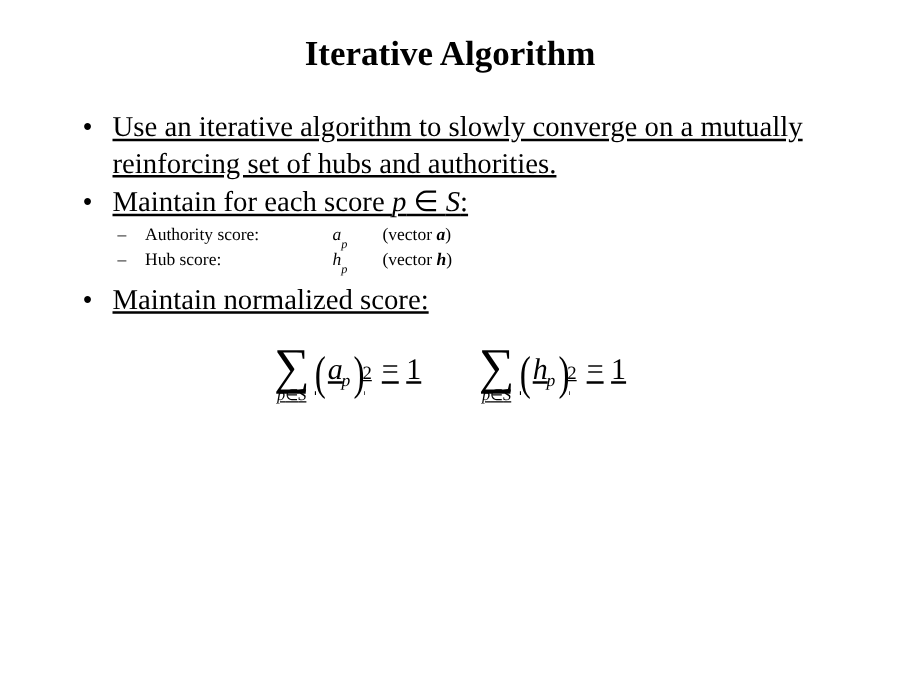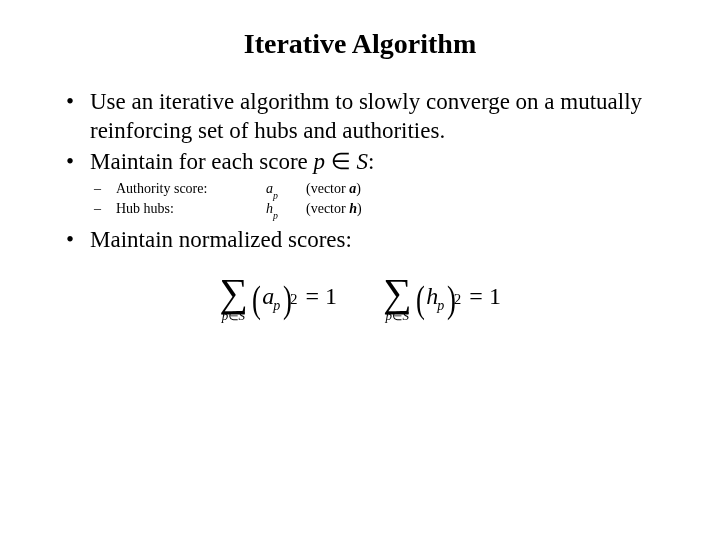--- a/index.html
+++ b/index.html
@@ -20,20 +20,21 @@
   }
   .title {
     text-align: center;
     font-size: 28px;
     padding-top: 28px;
     margin: 0;
   }
   .content {
     padding: 28px 60px 0 60px;
     font-size: 23px;
+    text-decoration: underline;
   }
   ul.outer {
     list-style: none;
     margin: 0;
     padding: 0;
   }
   ul.outer > li {
     position: relative;
     padding-left: 30px;
     margin-bottom: 2px;
@@ -111,27 +112,27 @@
     <ul class="outer">
       <li><span>Use an iterative algorithm to slowly converge on a mutually reinforcing set of hubs and authorities.</span></li>
 
       <li>
         <span>Maintain for each score </span><span class="it">p</span><span class="element-sym"> ∈ </span><span class="it">S</span><span>:</span>
         <ul class="inner">
           <li>
             <span class="inner-lbl">Authority score:</span><span class="inner-sym"><span class="it">a</span><span class="sub">p</span></span><span class="inner-vec"><span>(vector </span><span class="bi">a</span><span>)</span></span>
           </li>
           <li>
-            <span class="inner-lbl">Hub hubs:</span><span class="inner-sym"><span class="it">h</span><span class="sub">p</span></span><span class="inner-vec"><span>(vector </span><span class="bi">h</span><span>)</span></span>
+            <span class="inner-lbl">Hub score:</span><span class="inner-sym"><span class="it">h</span><span class="sub">p</span></span><span class="inner-vec"><span>(vector </span><span class="bi">h</span><span>)</span></span>
           </li>
         </ul>
       </li>
 
 
-      <li><span>Maintain normalized scores:</span></li>
+      <li><span>Maintain normalized score:</span></li>
     </ul>
 
     <div class="eqwrap">
       <div class="eq">
         <div class="sum">
           <span class="sigma">∑</span>
           <span class="lim"><span>p</span><span class="elem">∈</span><span>S</span></span>
         </div>
         <span class="paren">(</span>
         <span class="term"><span>a</span><span class="tsub">p</span></span>

